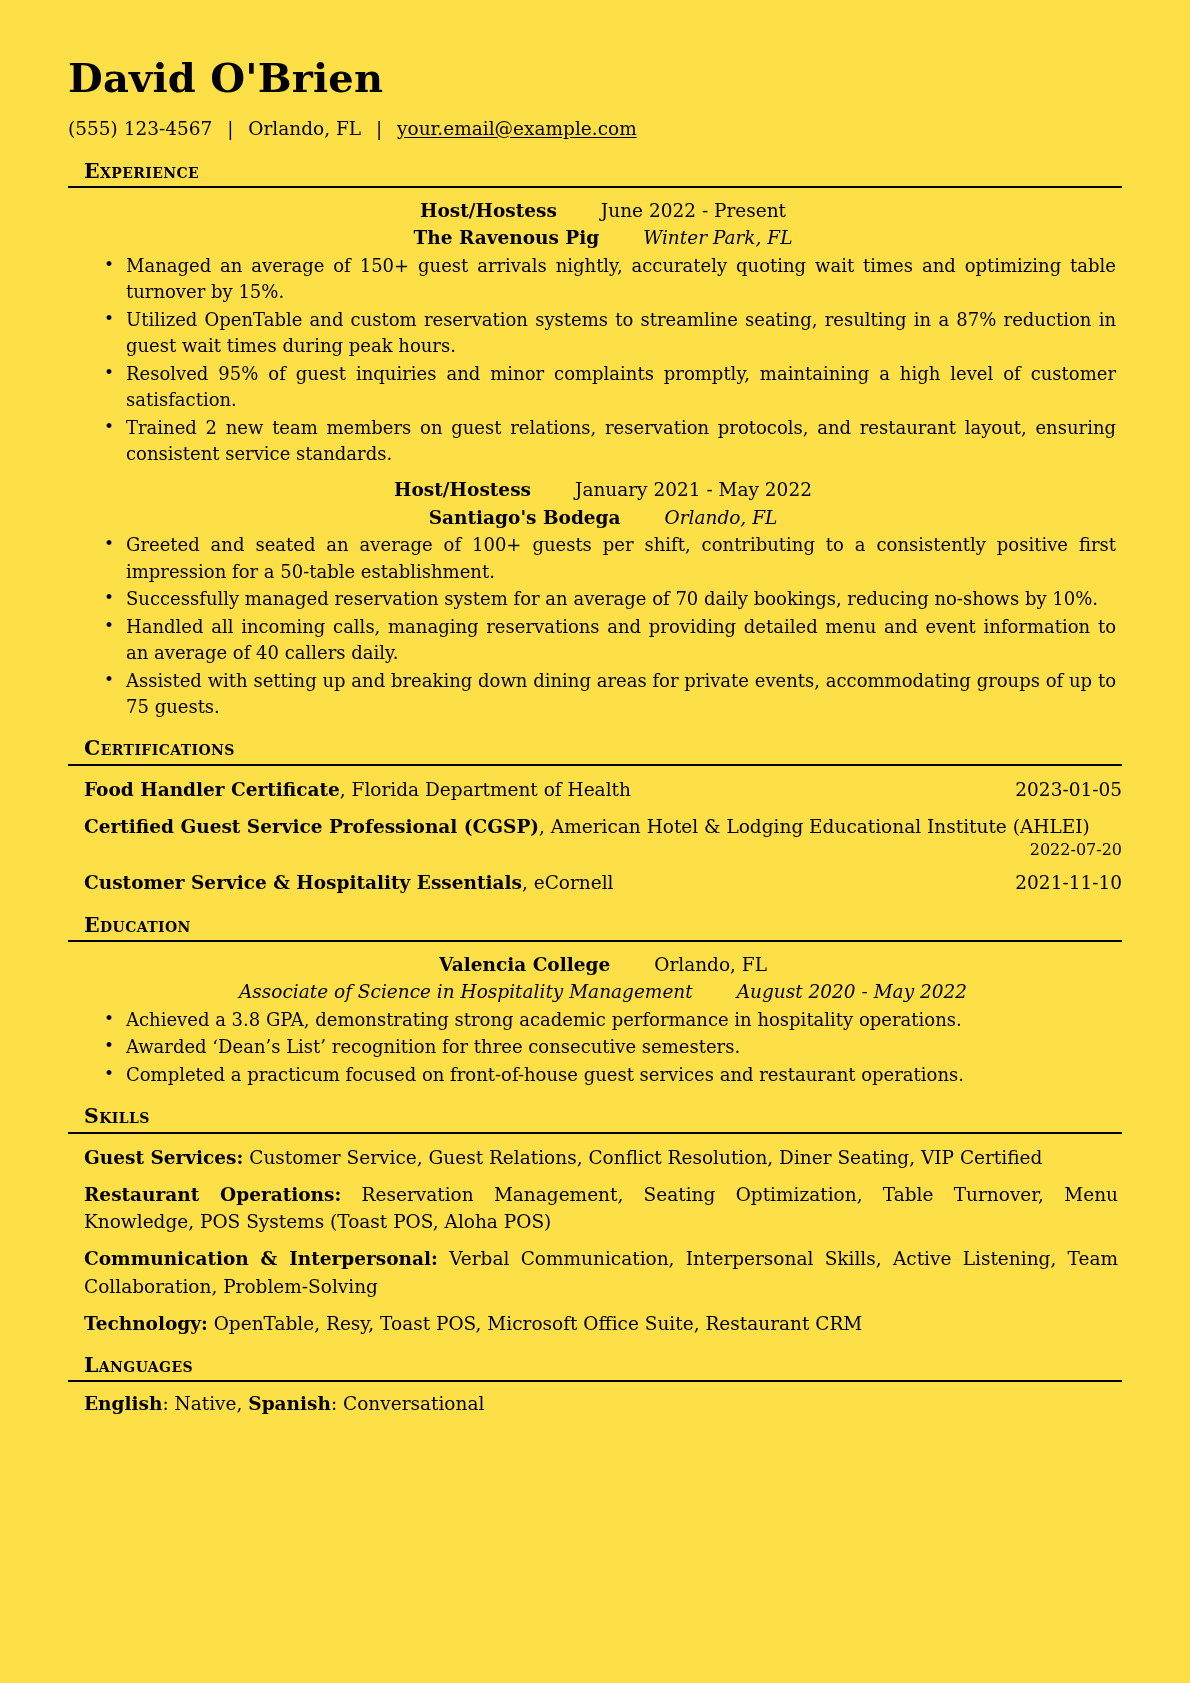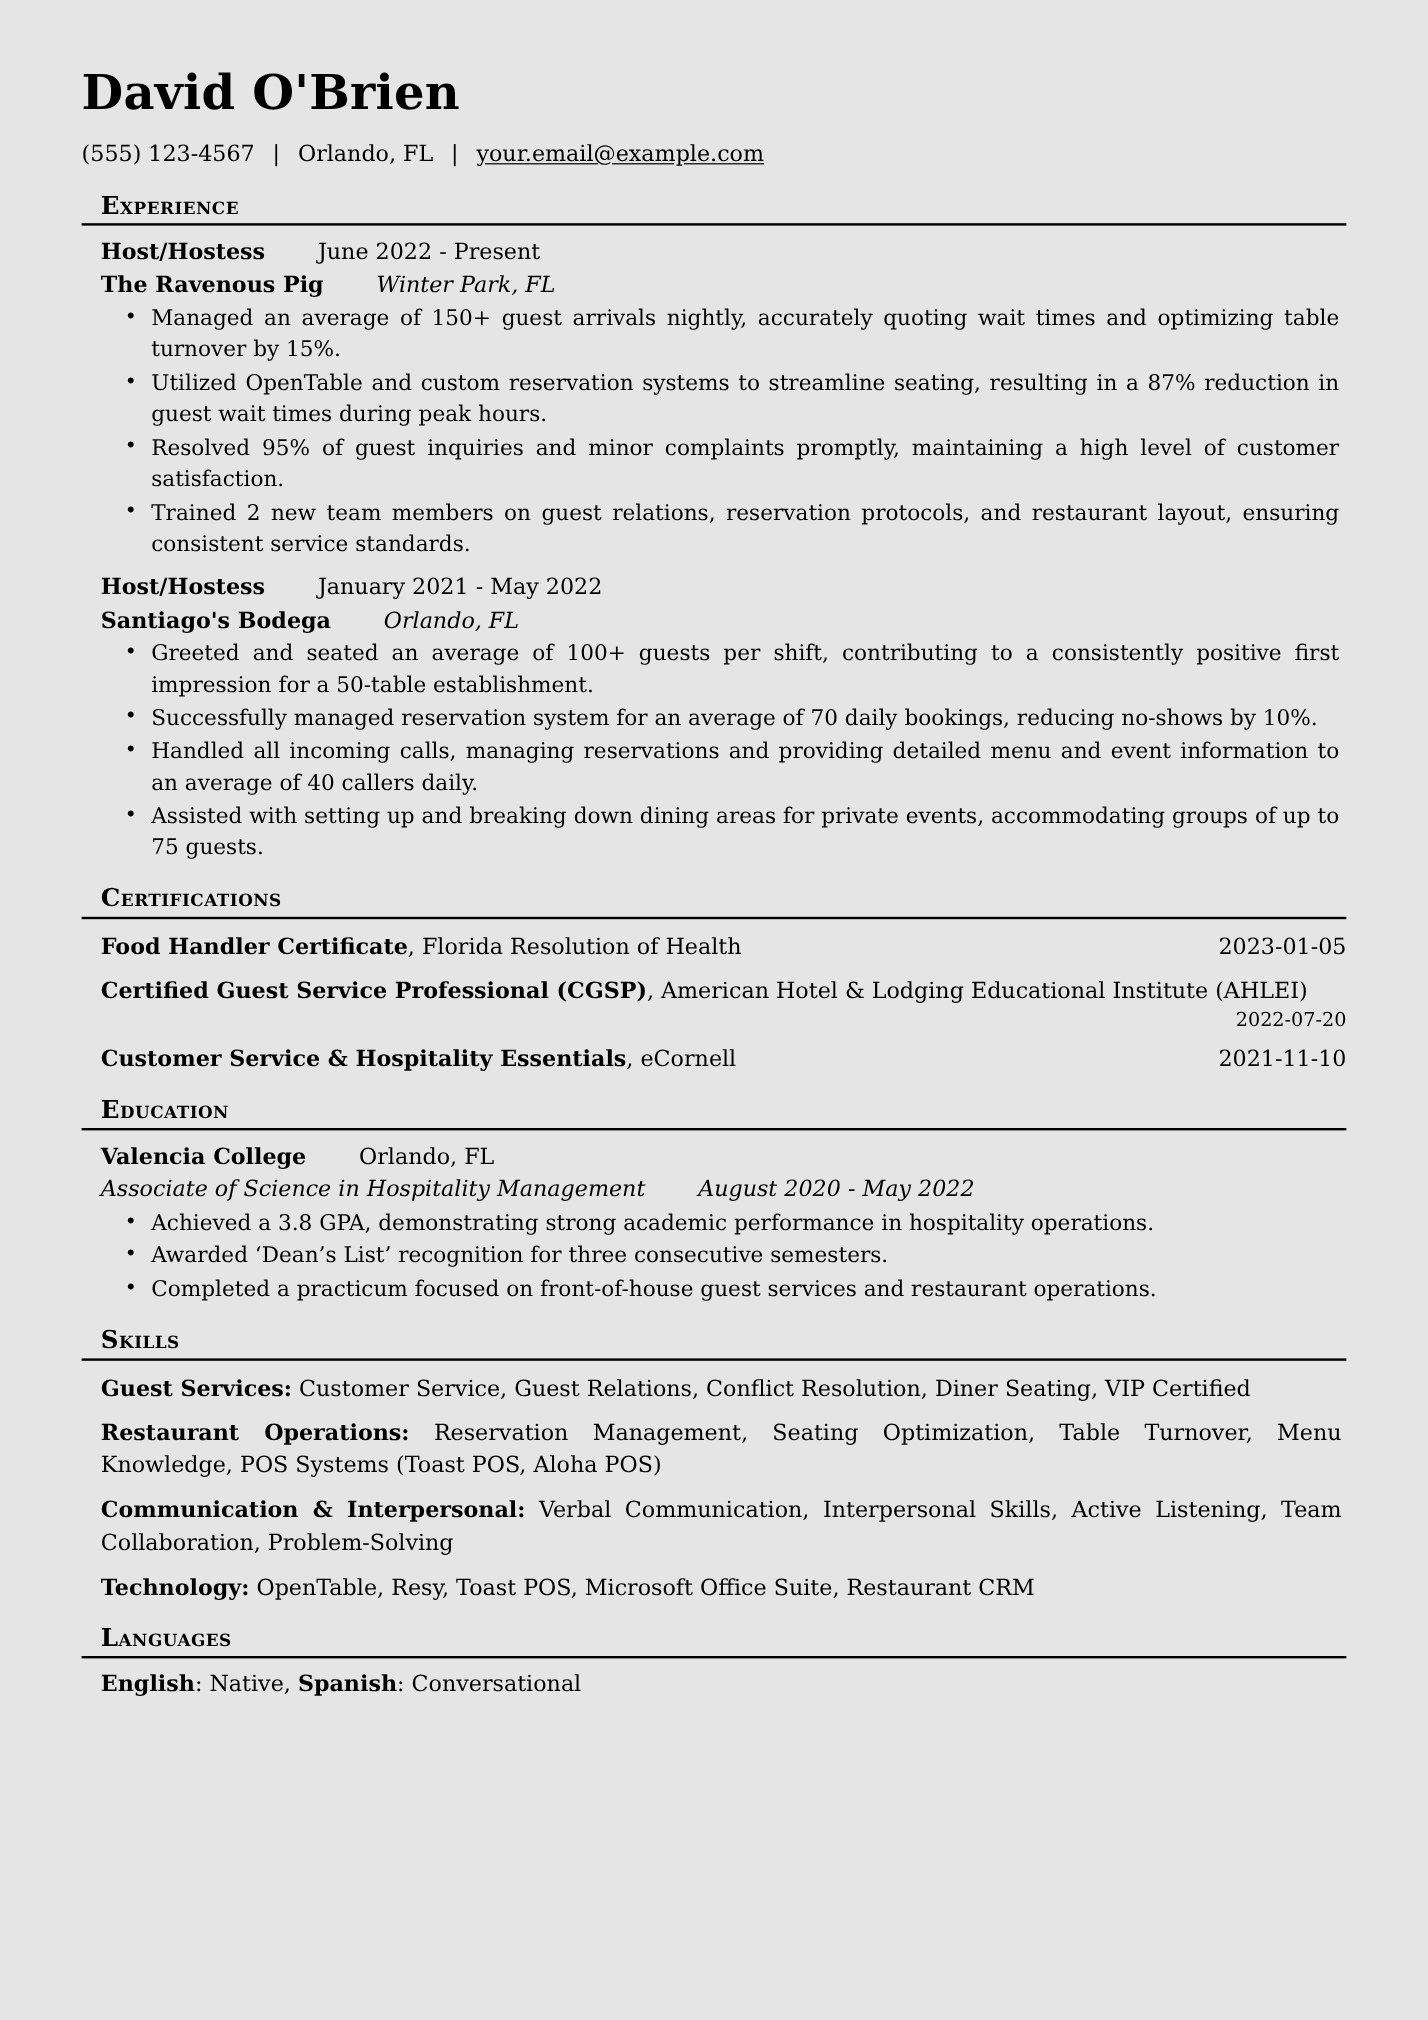--- a/index.html
+++ b/index.html
@@ -12,21 +12,21 @@
     width: 1190px;
     min-height: 1683px;
     font-family: "DejaVu Serif", "Liberation Serif", serif;
     color: #000000;
     -webkit-font-smoothing: antialiased;
   }
   .page {
     width: 1190px;
     min-height: 1683px;
     padding: 44px 68px 40px 68px;
-    background: #e5e5e5;
+    background: #fde047;
   }
 
   
   .name {
     font-size: 40px;
     font-weight: 700;
     letter-spacing: 0.2px;
     line-height: 1.12;
     margin: 12px 0 0 0;
   }
@@ -66,21 +66,21 @@
     border-top: 2.4px solid #000000;
     margin: 3px 0 8px 0;
   }
 
   
   .entry { margin-top: 9px; }
   .entry:first-child { margin-top: 3px; }
 
   .entry-row {
     display: flex;
-    justify-content: flex-start;
+    justify-content: center;
     align-items: baseline;
     font-size: 18.5px;
     line-height: 1.48;
     gap: 44px;
   }
   .entry-left-bold {
     font-weight: 700;
     padding-left: 16px;
   }
   .entry-left-plain {
@@ -209,21 +209,21 @@
         <li>Assisted with setting up and breaking down dining areas for private events, accommodating groups of up to 75 guests.</li>
       </ul>
     </div>
   </section>
 
   <section class="section">
     <div class="section-heading">Certifications</div>
     <hr class="rule">
 
     <div class="cert-row">
-      <span class="cert-text"><span class="cert-name">Food Handler Certificate</span><span>, Florida Resolution of Health</span></span>
+      <span class="cert-text"><span class="cert-name">Food Handler Certificate</span><span>, Florida Department of Health</span></span>
       <span class="cert-date">2023-01-05</span>
     </div>
 
     <div class="cert-stack">
       <div class="cert-row" style="margin-top:10px;padding-left:16px;">
         <span class="cert-text"><span class="cert-name">Certified Guest Service Professional (CGSP)</span><span>, American Hotel &amp; Lodging Educational Institute (AHLEI)</span></span>
       </div>
       <span class="cert-date">2022-07-20</span>
     </div>
 

